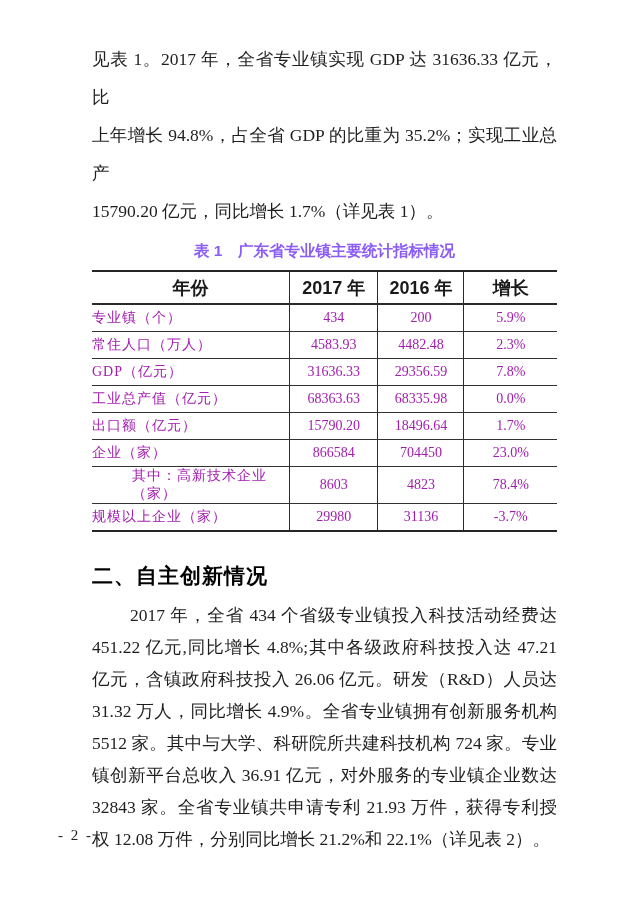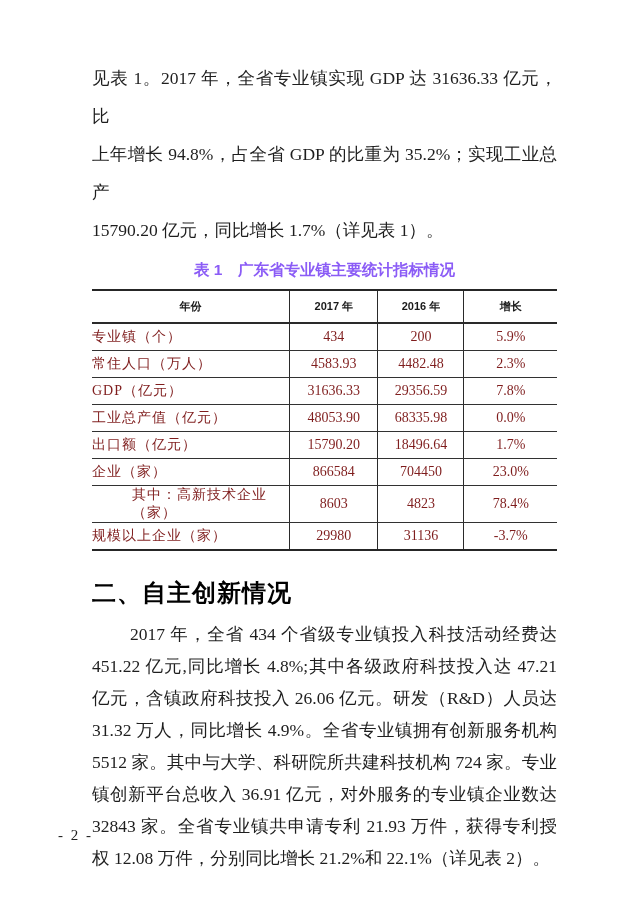--- a/index.html
+++ b/index.html
@@ -8,21 +8,21 @@
     background: #ffffff;
     overflow: hidden;
   }
   body {
     font-family: "Liberation Serif", "DejaVu Serif", serif;
     color: #1e1e1e;
     position: relative;
   }
   .page {
     position: absolute; inset: 0;
-    padding: 59px 83px 0 92px;
+    padding: 40px 83px 0 92px;
     box-sizing: border-box;
   }
   
   .para { width: 100%; }
   .para1 { font-size: 17.5px; line-height: 38px; }
   .para2 { font-size: 17.5px; line-height: 32px; }
   .pline {
     text-align: justify;
     text-align-last: justify;
     white-space: normal;
@@ -49,45 +49,45 @@
     border-top: 2.5px solid #262626;
     border-bottom: 2.5px solid #262626;
   }
   table.stats col.c1 { width: 42.5%; }
   table.stats col.c2 { width: 19%; }
   table.stats col.c3 { width: 18.5%; }
   table.stats col.c4 { width: 20%; }
   table.stats th {
     font-family: "Liberation Sans", "DejaVu Sans", sans-serif;
     font-weight: bold;
-    font-size: 11px;
+    font-size: 18px;
     color: #1a1a1a;
     height: 31px;
     text-align: center;
     border-bottom: 2px solid #2a2a2a;
     padding: 0;
   }
   table.stats td {
     font-size: 14px;
-    color: #7f1d1d;
+    color: #a21caf;
     height: 26px;
     border-bottom: 1px solid #323232;
     padding: 0;
   }
   table.stats tbody tr:last-child td { border-bottom: none; }
   table.stats th:not(:last-child),
   table.stats td:not(:last-child) { border-right: 1.5px solid #2a2a2a; }
   td.label { text-align: left; padding-left: 8px; letter-spacing: 1px; }
   td.label.sub { padding-left: 40px; }
   td.num { text-align: center; padding-right: 10px; }
 
   .section-heading {
-    font-family: Liberation Mono, monospace;
+    font-family: Liberation Sans, sans-serif;
     font-weight: bold;
-    font-size: 24px;
+    font-size: 21px;
     color: #000;
     margin: 31px 0 0 0;
     line-height: 26px;
     letter-spacing: 1px;
   }
   .para2-wrap { margin-top: 10px; }
 
   .page-footer {
     position: absolute;
     left: 58px;
@@ -139,21 +139,21 @@
           <td class="num">2.3%</td>
         </tr>
         <tr>
           <td class="label">GDP（亿元）</td>
           <td class="num">31636.33</td>
           <td class="num">29356.59</td>
           <td class="num">7.8%</td>
         </tr>
         <tr>
           <td class="label">工业总产值（亿元）</td>
-          <td class="num">48053.90</td>
+          <td class="num">68363.63</td>
           <td class="num">68335.98</td>
           <td class="num">0.0%</td>
         </tr>
         <tr>
           <td class="label">出口额（亿元）</td>
           <td class="num">15790.20</td>
           <td class="num">18496.64</td>
           <td class="num">1.7%</td>
         </tr>
         <tr>

